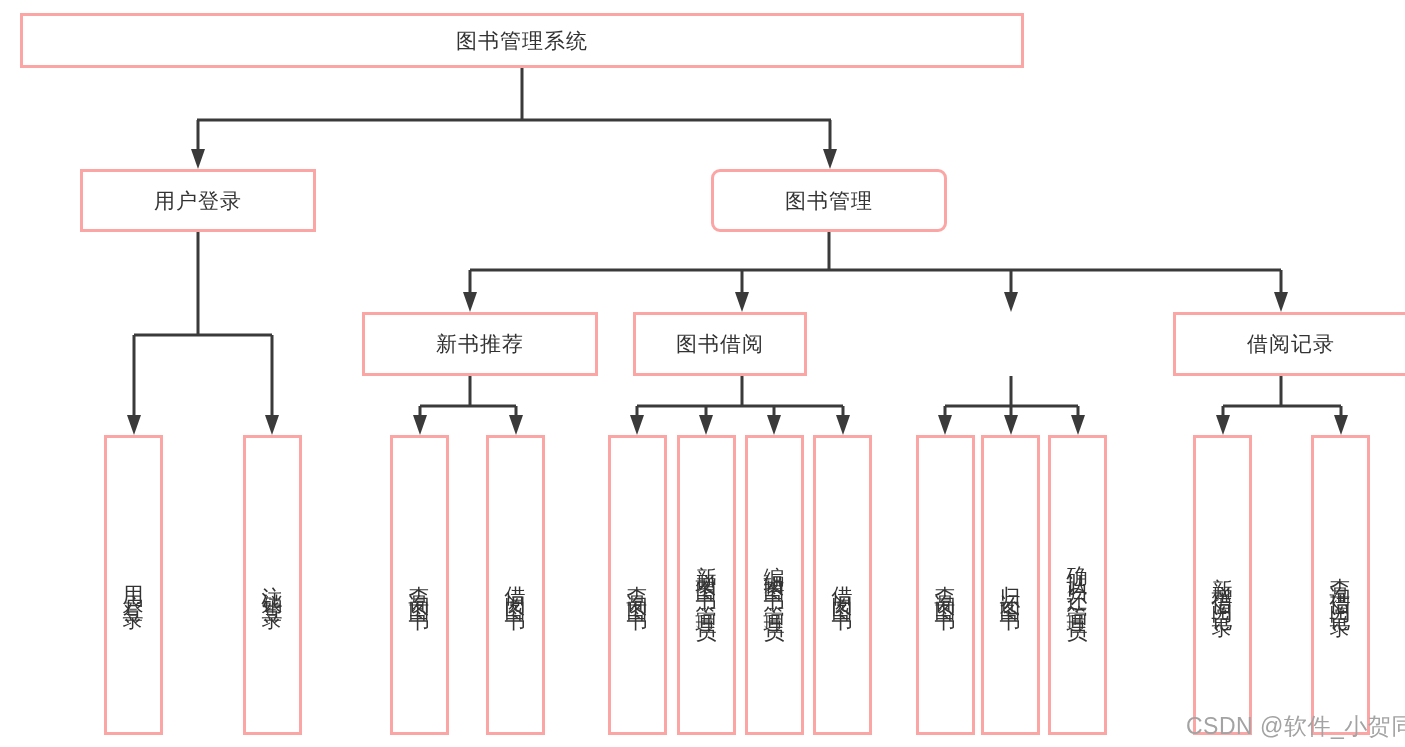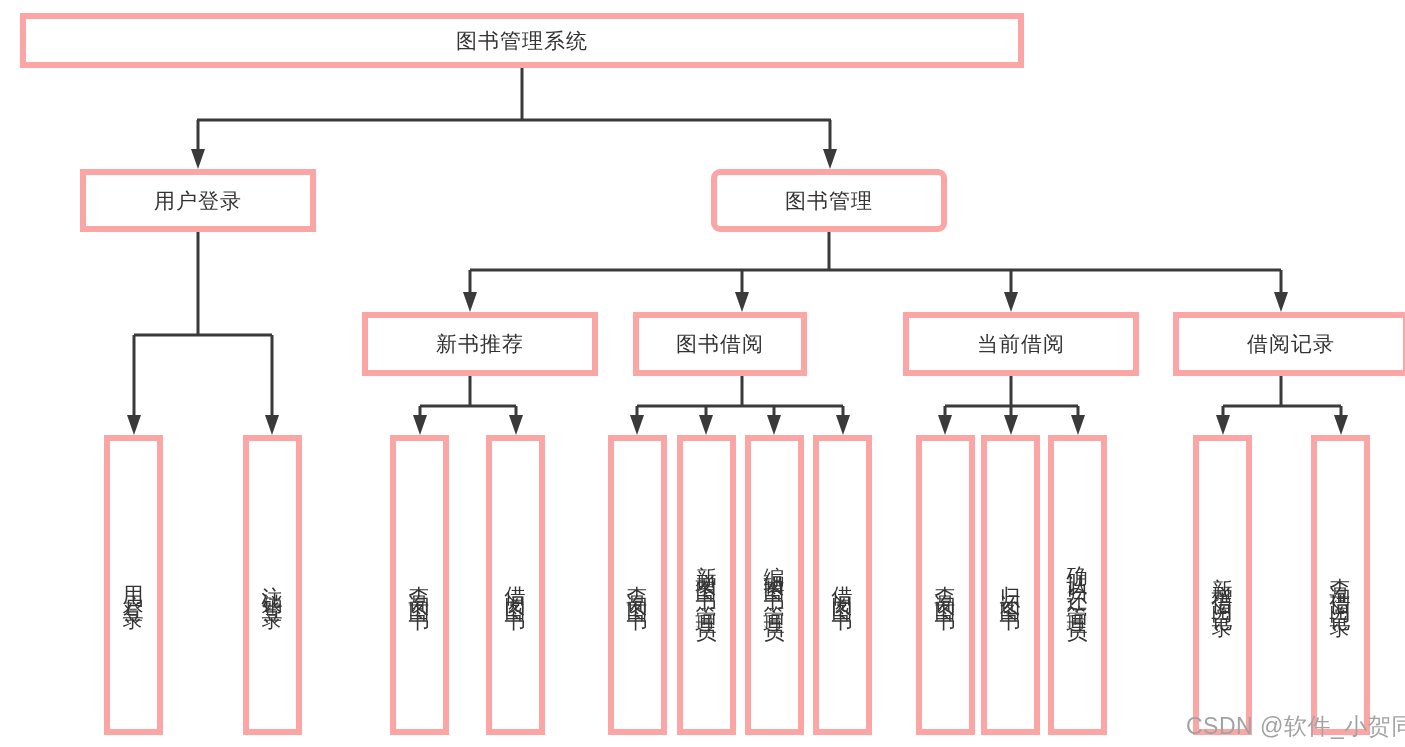--- a/index.html
+++ b/index.html
@@ -4,21 +4,21 @@
 <style>
   html,body { margin:0; padding:0; background:#ffffff; }
   .canvas {
     position:relative; width:1405px; height:747px; background:#ffffff;
     font-family:"Liberation Sans","DejaVu Sans",sans-serif; color:#333333;
     overflow:hidden;
   }
   svg.connectors { position:absolute; left:0; top:0; z-index:0; }
   .box {
     position:absolute; box-sizing:border-box; background:#ffffff;
-    border:6px solid #fca5a5; display:flex; align-items:center; justify-content:center;
+    border:3px solid #fca5a5; display:flex; align-items:center; justify-content:center;
     z-index:1; font-size:21px; letter-spacing:1px; white-space:nowrap;
   }
   .lvl2 { top:169px; width:236px; height:63px; }
   .lvl3 { top:312px; width:236px; height:64px; }
   .leaf { top:435px; width:59px; height:300px; }
   .vtext {
     writing-mode:vertical-rl; text-orientation:mixed;
     font-size:21px; letter-spacing:8px; line-height:1; white-space:nowrap;
   }
   .watermark {
@@ -91,23 +91,20 @@
   <div class="box lvl2" style="left:711px;border-radius:9px;">
     <span>图书管理</span>
   </div>
 
   <div class="box lvl3" style="left:362px;">
     <span>新书推荐</span>
   </div>
   <div class="box lvl3" style="left:633px; width:174px;">
     <span>图书借阅</span>
   </div>
-  <div class="box lvl3" style="left:903px;">
-    <span>当前借阅</span>
-  </div>
   <div class="box lvl3" style="left:1173px;">
     <span>借阅记录</span>
   </div>
 
   <div class="box leaf" style="left:104px;">
     <span class="vtext">用户登录</span>
   </div>
   <div class="box leaf" style="left:243px;">
     <span class="vtext">注销登录</span>
   </div>

